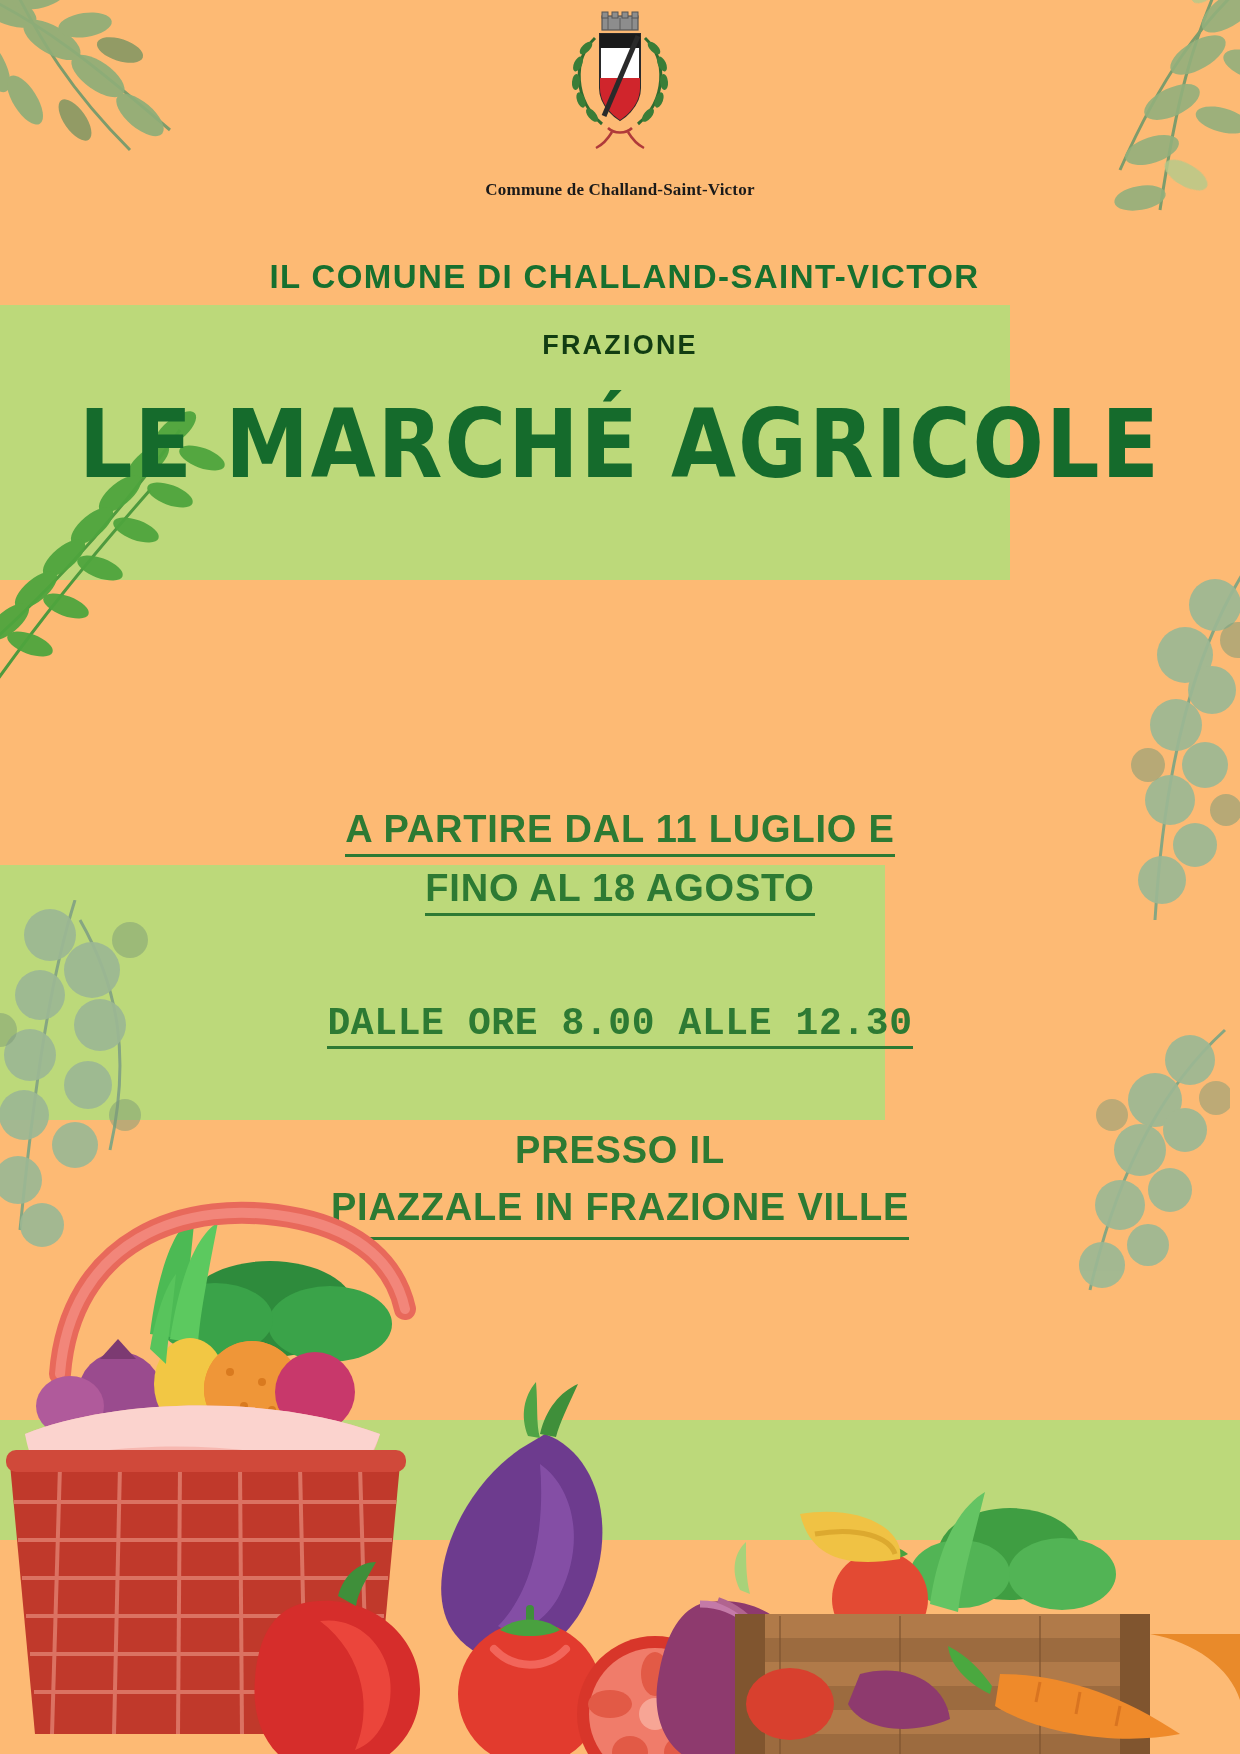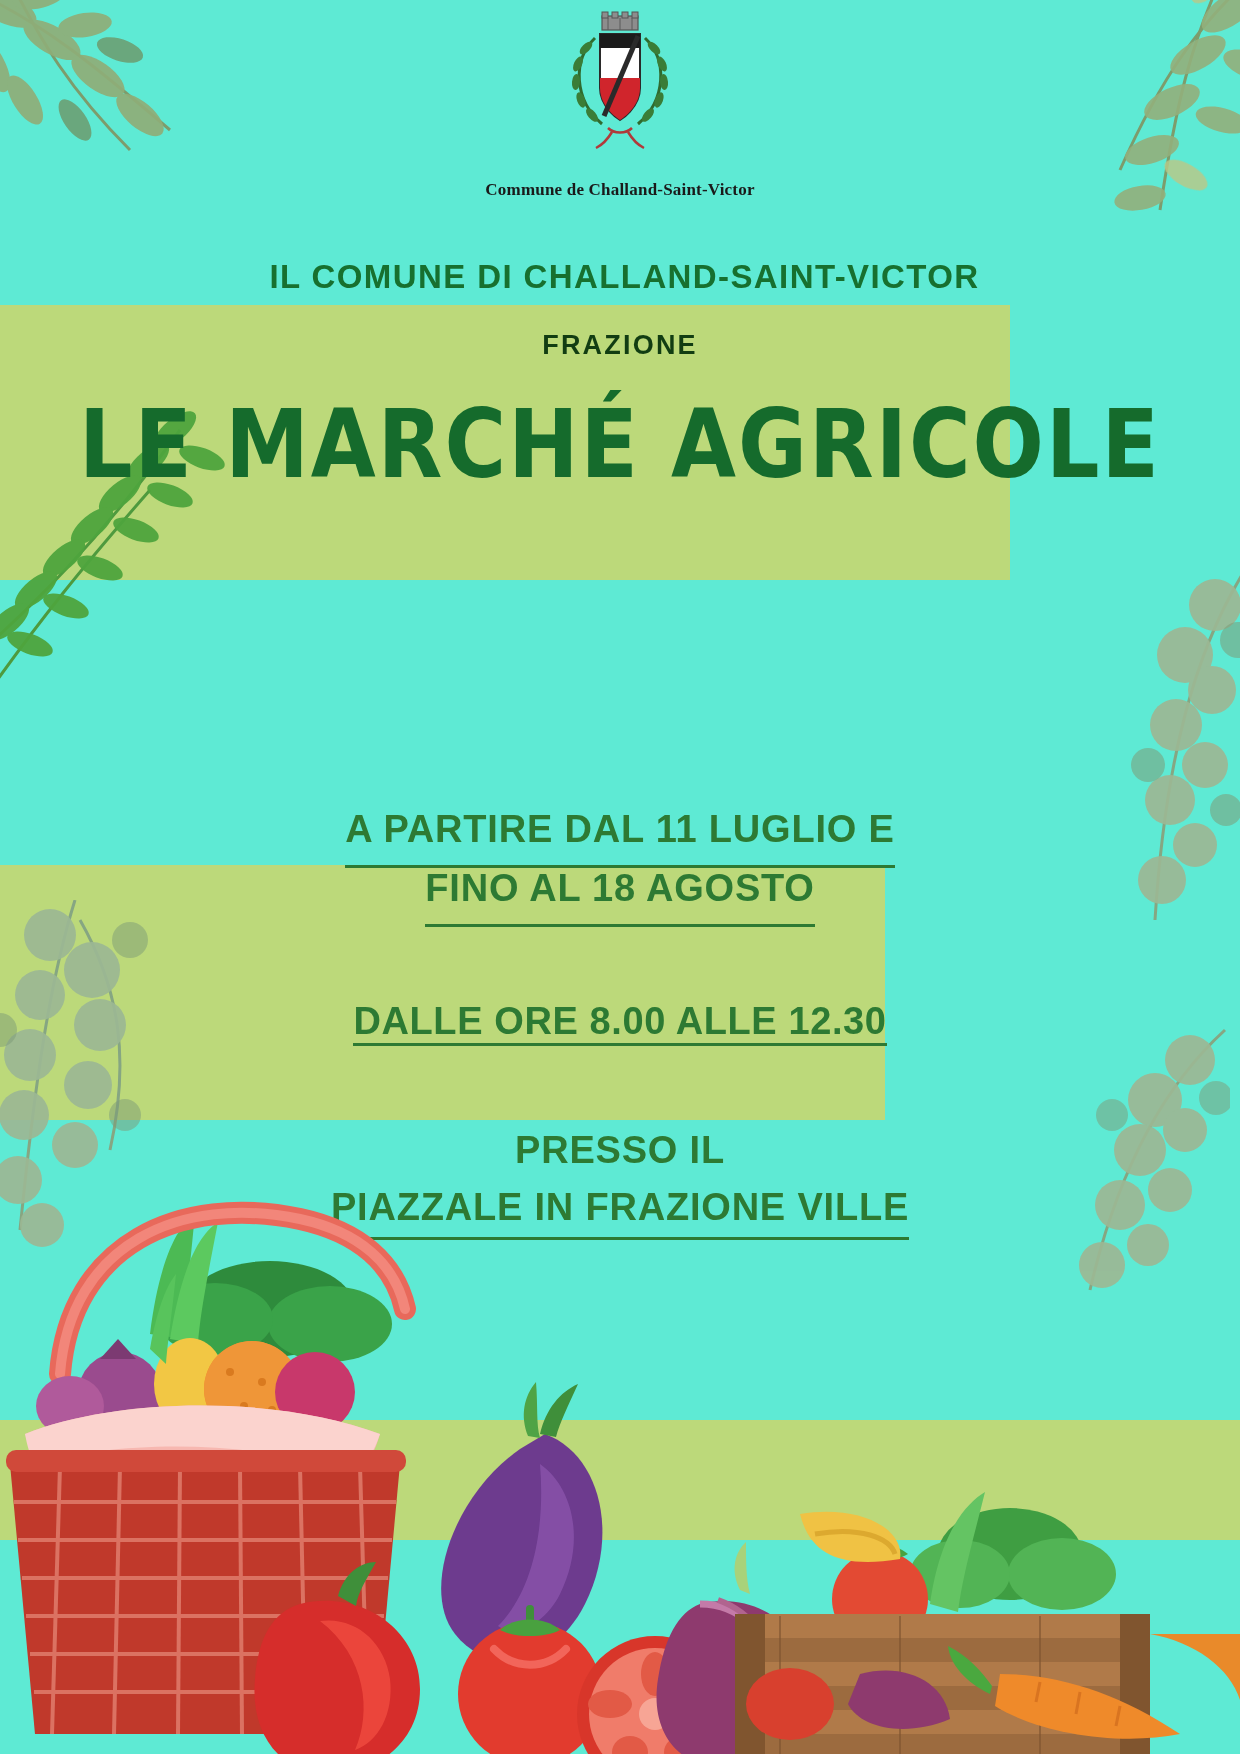--- a/index.html
+++ b/index.html
@@ -13,21 +13,21 @@
     font-family: "Liberation Sans", sans-serif;
     overflow: hidden;
     position: relative;
   }
 
   .poster {
     position: absolute;
     inset: 0;
     width: 1240px;
     height: 1754px;
-    background: #5eead4;
+    background: #fdba74;
     overflow: hidden;
   }
 
   
   .band {
     position: absolute;
     background: #bcd97a;
     z-index: 1;
   }
   .band-title {
@@ -133,32 +133,33 @@
   .line-from {
     top: 800px;
     font-size: 38px;
     font-weight: 800;
     letter-spacing: 0.8px;
     color: #2d7a33;
     line-height: 1.55;
   }
   .line-from .u {
     border-bottom: 3px solid #2d7a33;
-    padding-bottom: 15px;
+    padding-bottom: 4px;
   }
   .line-hours {
     top: 1000px;
     font-size: 38px;
     font-weight: 800;
     letter-spacing: 0.6px;
     color: #2d7a33;
   }
   .line-hours span {
     border-bottom: 3px solid #2d7a33;
     padding-bottom: 1px;
+    font-family: Liberation Mono, monospace;
   }
   .line-place {
     top: 1122px;
     font-size: 38px;
     font-weight: 800;
     letter-spacing: 0.8px;
     color: #2d7a33;
     line-height: 1.5;
   }
   .line-place .u {

